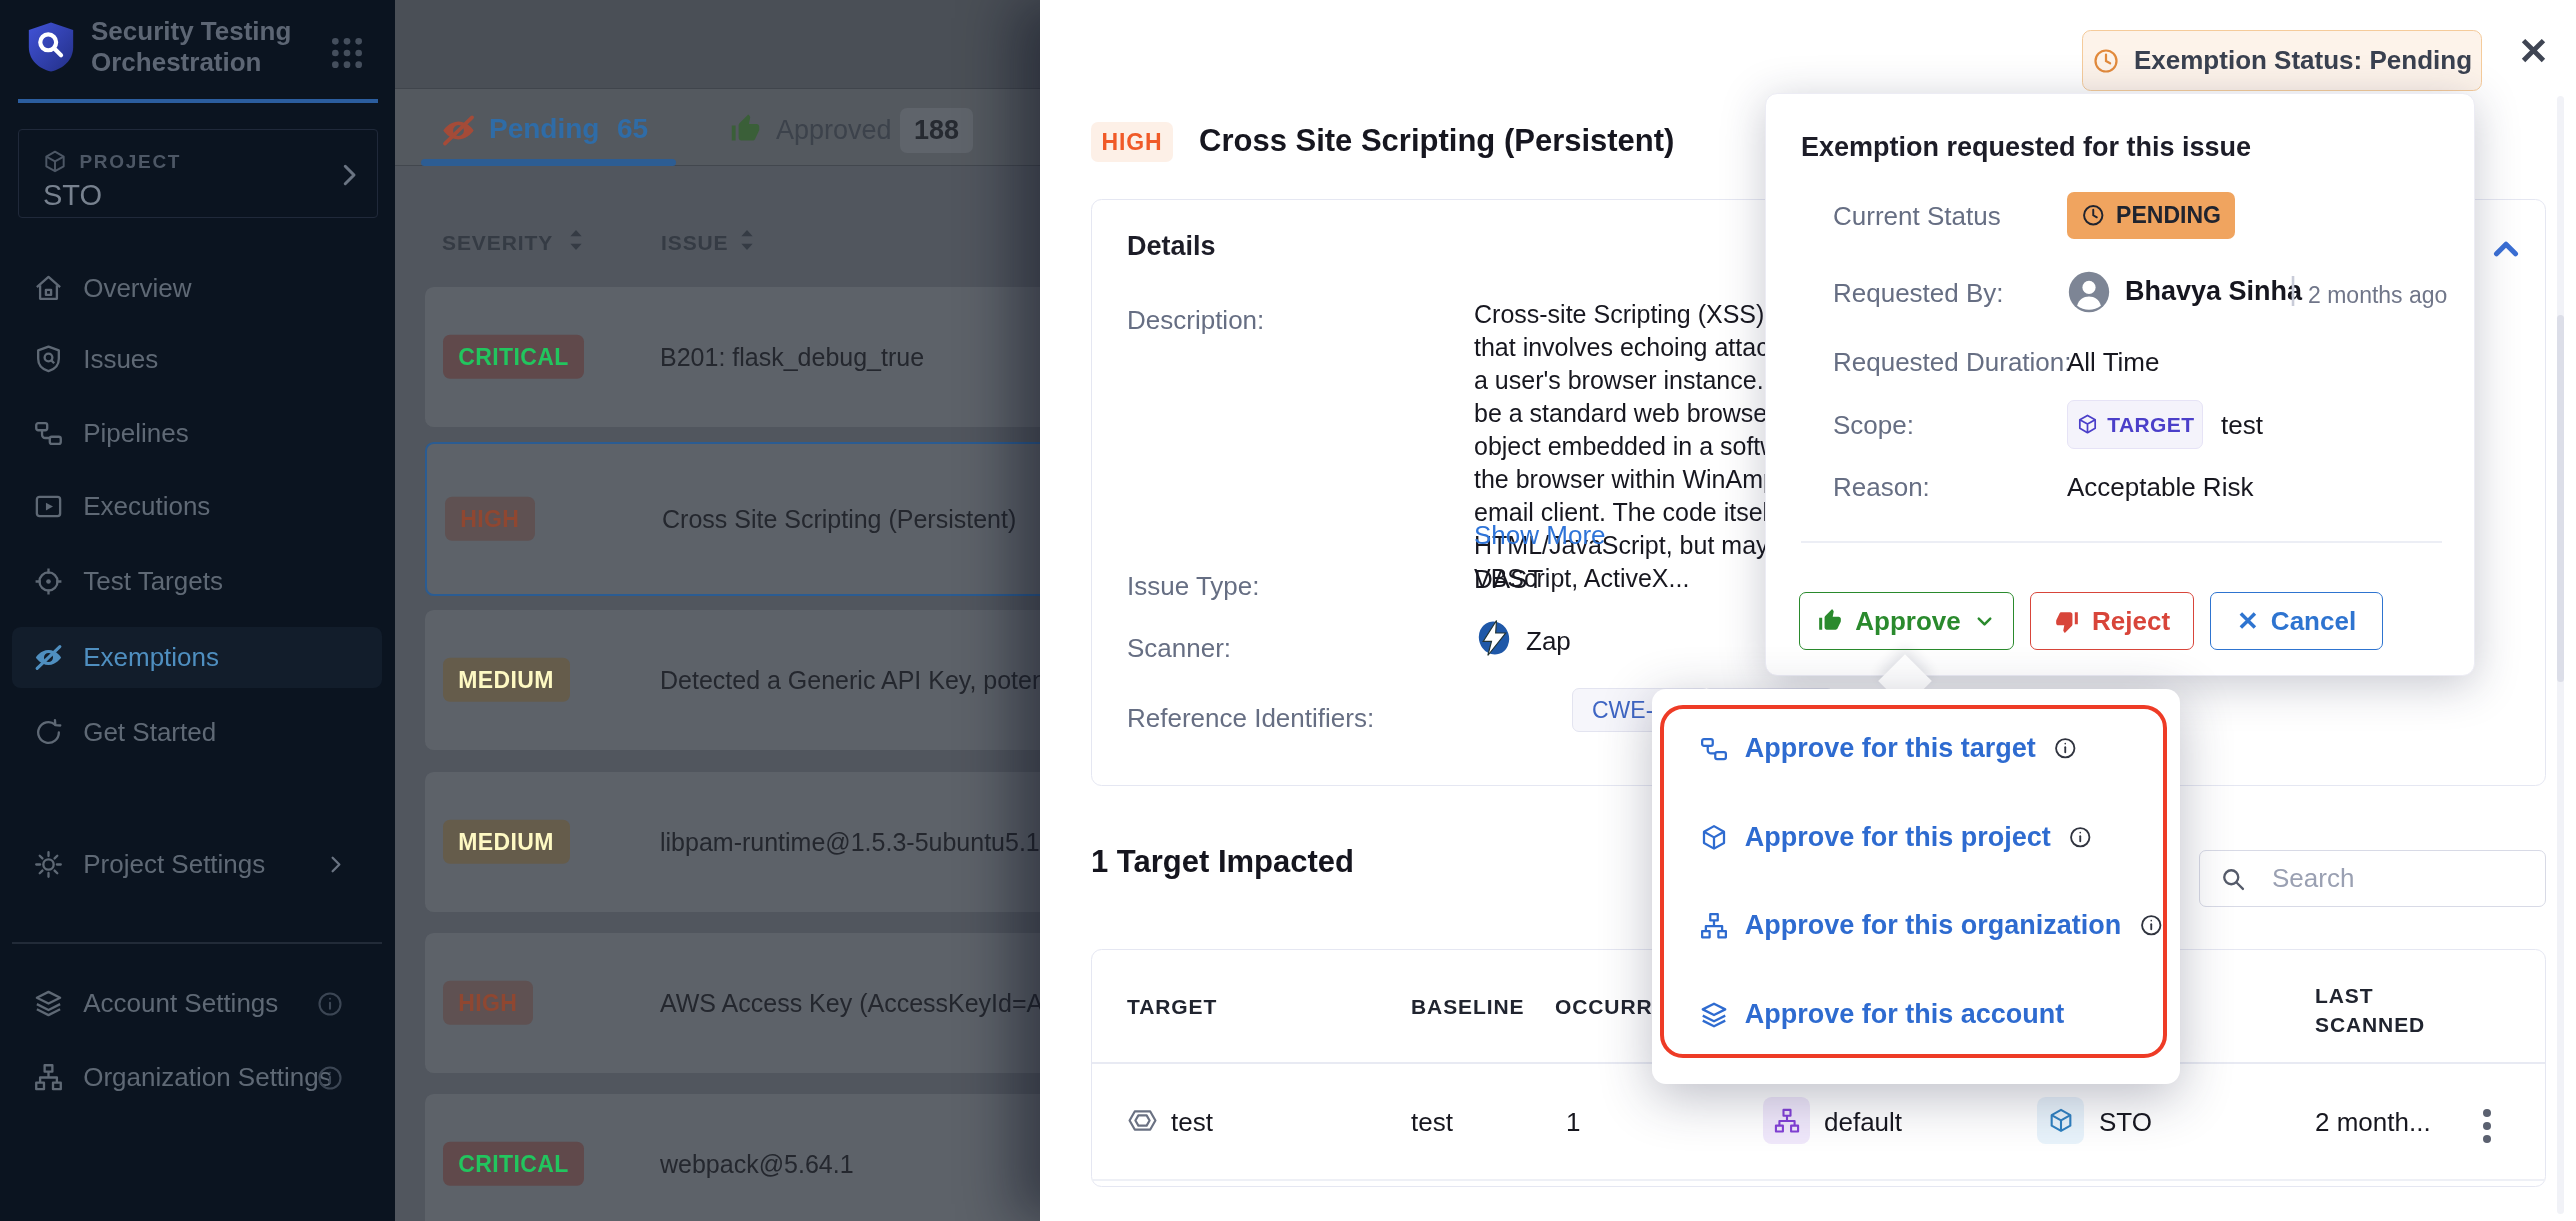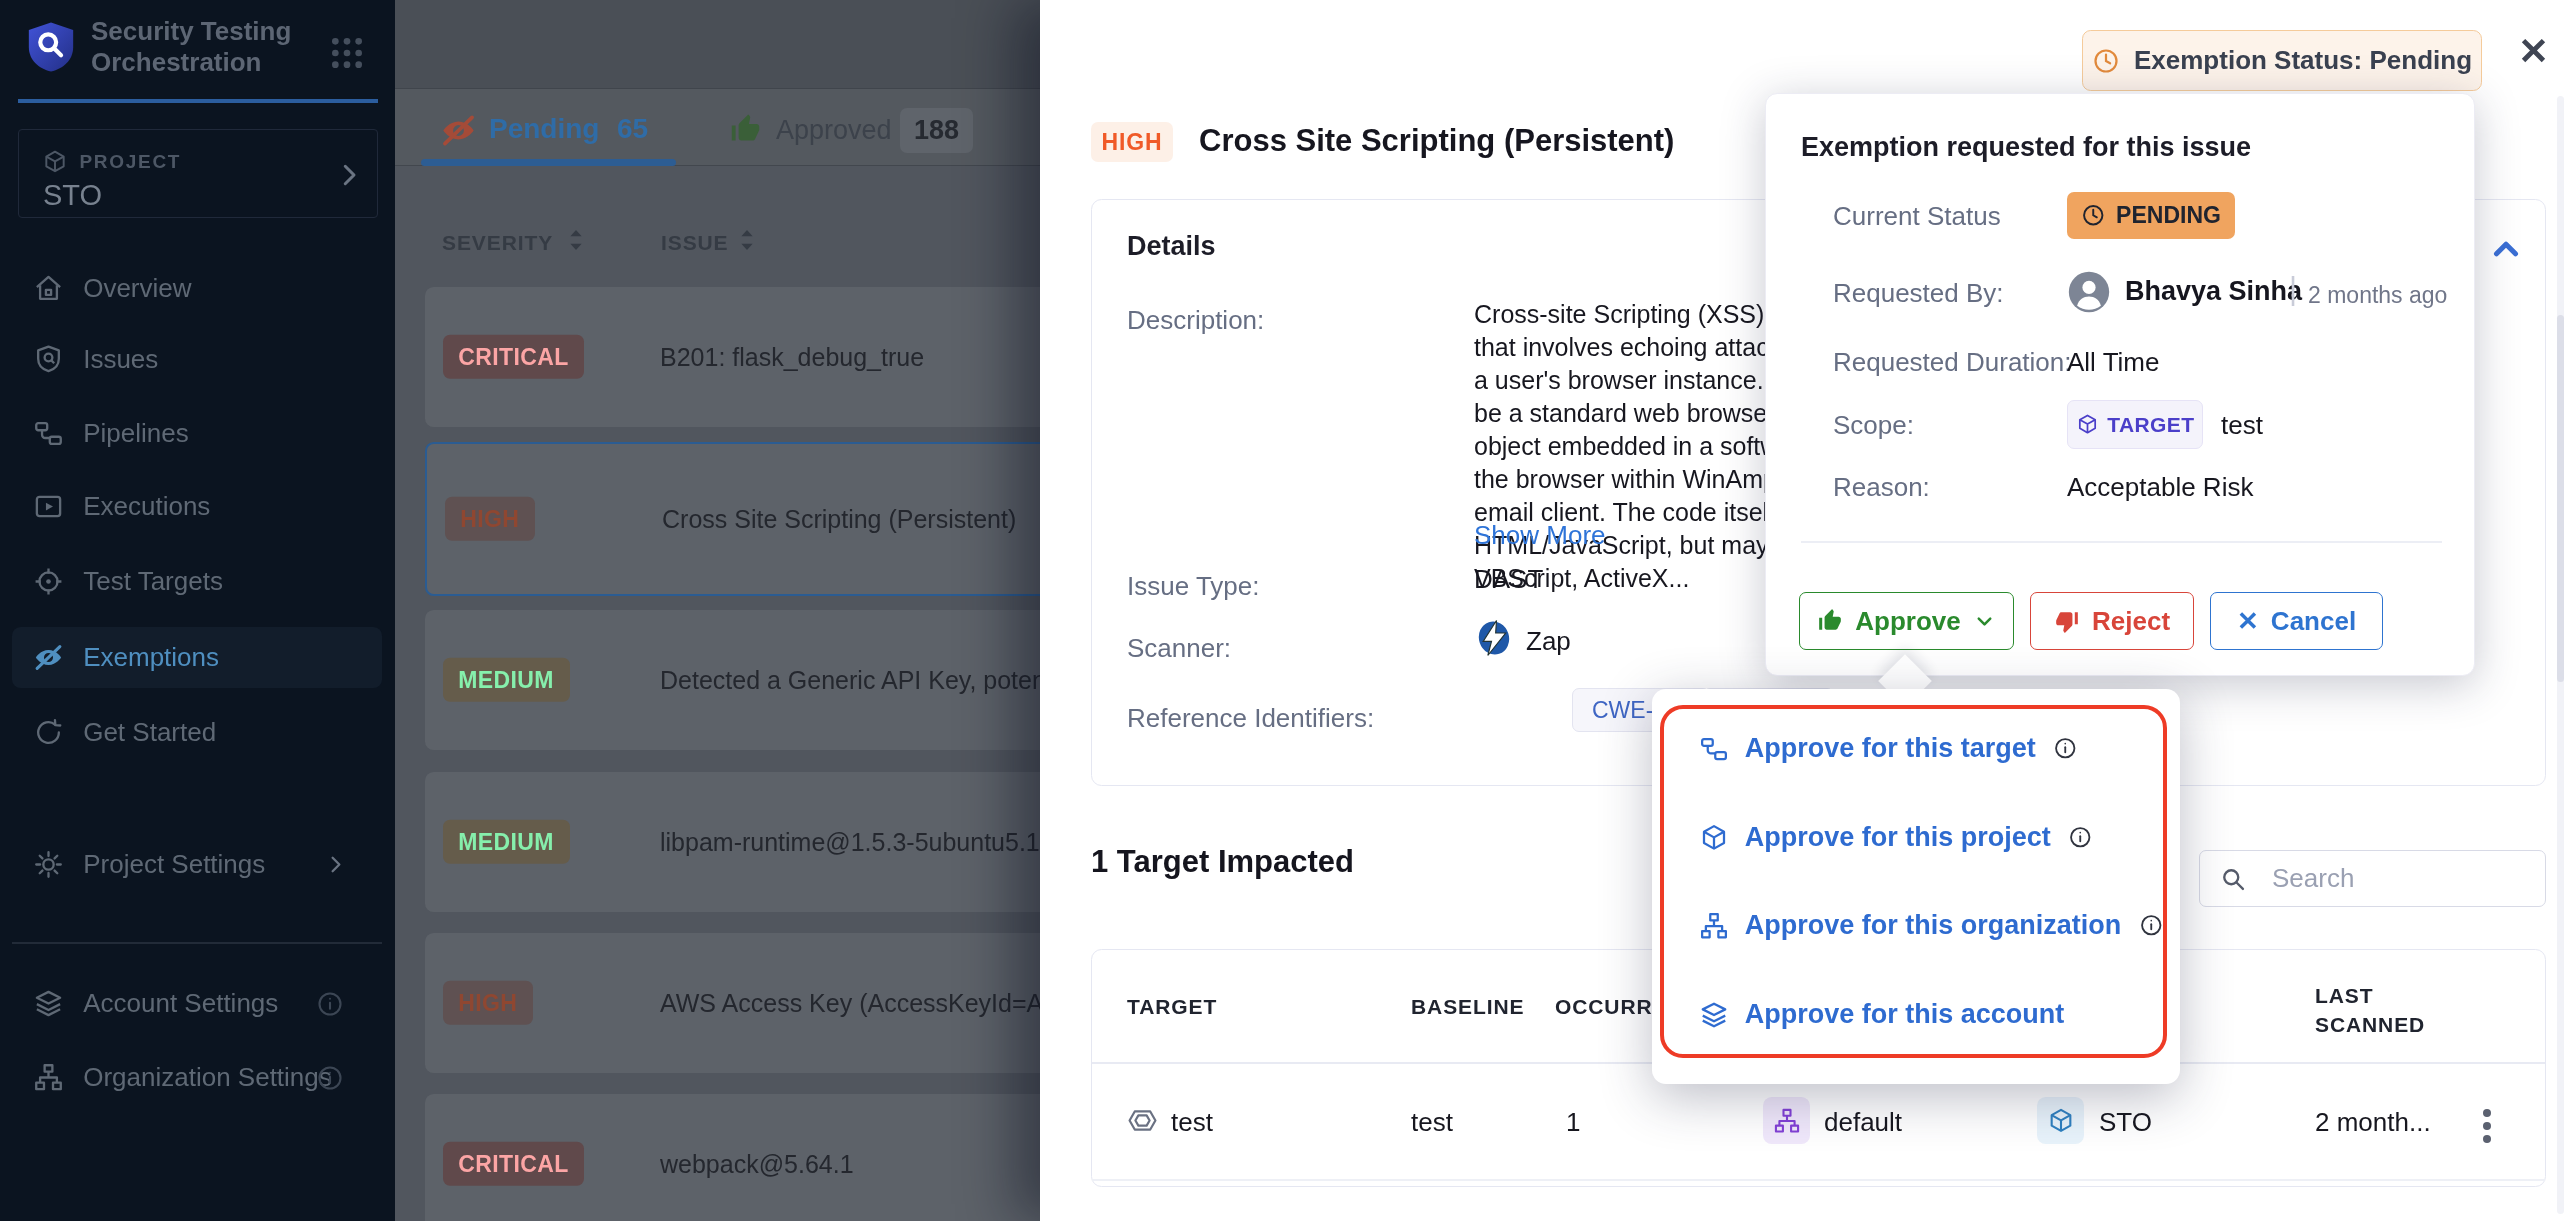--- a/index.html
+++ b/index.html
@@ -37,23 +37,23 @@
     border-radius:4.4px; z-index:2; }
   .tab-pending-label { color:#2f6ca7; font-weight:bold; font-size:28px; }
   .tab-count-badge { background:#5f646b; color:#262a31; font-weight:bold; font-size:27px;
     border-radius:7px; padding:7px 14px; }
   .col-head { font-size:21px; font-weight:bold; letter-spacing:0.9px; color:#353b44; }
   .issue-card { left:30px; width:664px; background:#5d6269; border-radius:8.7px; }
   .issue-card.selected { border:2.6px solid #2b5c92; }
   .sev-chip { position:absolute; left:17.5px; top:50%; transform:translateY(-50%);
     font-size:23px; font-weight:bold; letter-spacing:0.4px; border-radius:7px;
     padding:8.7px 15.7px; }
-  .sev-critical { background:#60494b; color:#fca5a5; }
+  .sev-critical { background:#60494b; color:#22c55e; }
   .sev-high     { background:#5f5152; color:#8f4731; }
-  .sev-medium   { background:#655c4b; color:#86efac; }
+  .sev-medium   { background:#655c4b; color:#fef9c3; }
   .issue-title { position:absolute; left:235px; top:50%; transform:translateY(-50%);
     font-size:25px; color:#24272e; white-space:nowrap; }
 
   
   #drawer { left:1040px; top:0; width:1536px; height:1222px; background:#fff; z-index:10;
     box-shadow:-26px 0 52px rgba(8,14,28,0.45); }
   .status-chip { left:1042px; top:30px; width:400px; height:61px; background:#fdf3ea;
     border:1.7px solid #f5cb9b; border-radius:8.7px; display:flex; align-items:center;
     justify-content:center; gap:14px; color:#3a4150; font-size:26px; font-weight:600; }
   .close-x { left:1478px; top:30px; font-size:37px; color:#3f4553; font-weight:bold;

